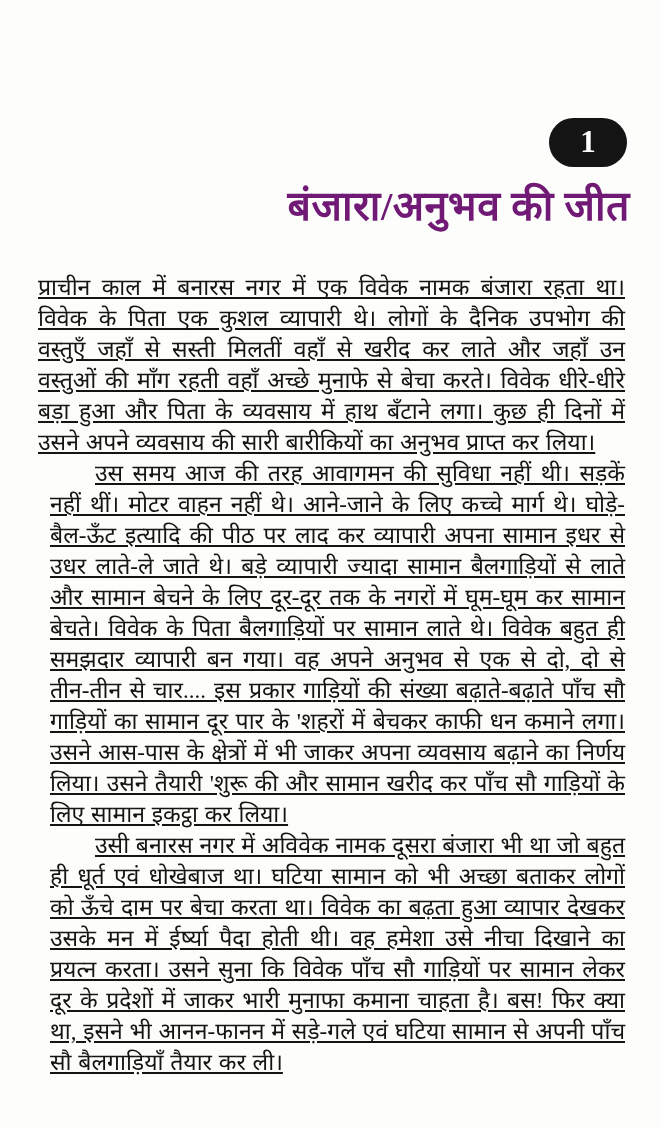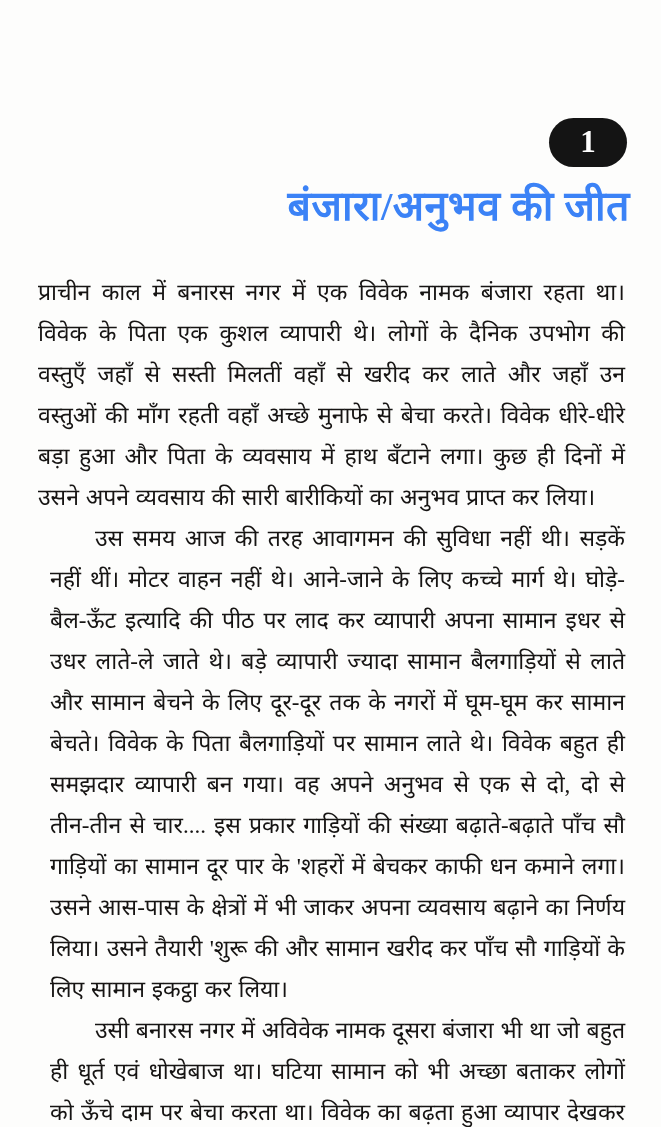--- a/index.html
+++ b/index.html
@@ -39,35 +39,36 @@
   .chapter-title {
     position: absolute;
     top: 176px;
     left: 38px;
     right: 31px;
     margin: 0;
     text-align: right;
     font-size: 41px;
     font-weight: bold;
     letter-spacing: 0.5px;
-    color: #3b82f6;
+    color: #701a75;
     white-space: nowrap;
   }
   .body-text {
     position: absolute;
     top: 272px;
     left: 38px;
     right: 36px;
   }
   .body-text p {
     margin: 0;
     font-size: 23px;
-    line-height: 41px;
+    line-height: 31px;
     text-align: justify;
     word-spacing: 1px;
+    text-decoration: underline;
   }
   .body-text p.indent {
     text-indent: 45px;
     margin-left: 12px;
   }
 </style>
 </head>
 <body>
 
 <div class="page">

